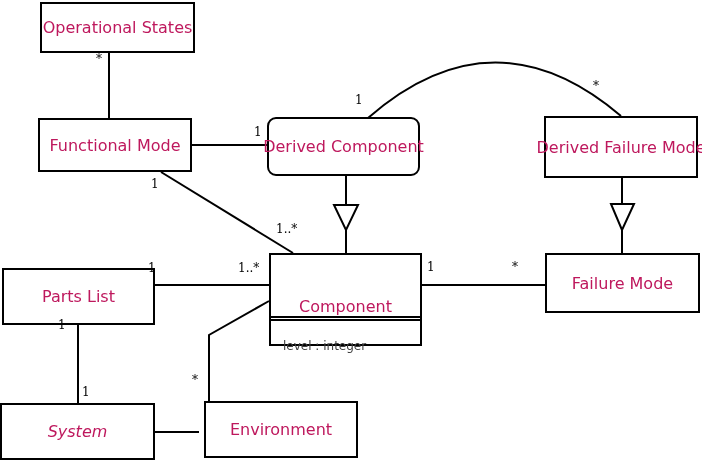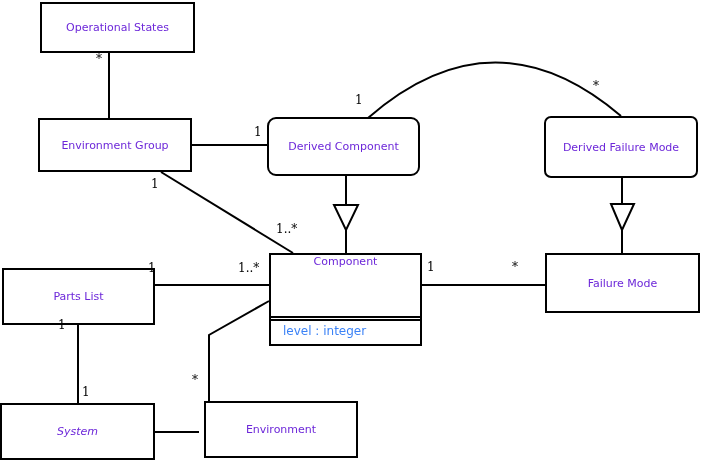--- a/index.html
+++ b/index.html
@@ -15,41 +15,41 @@
   .uml-class {
     position: absolute;
     box-sizing: border-box;
     background: #ffffff;
     border: 2px solid #000000;
     display: flex;
     align-items: center;
     justify-content: center;
   }
   .uml-name {
-    font-size: 11px;
-    color: #6d28d9;
+    font-size: 16px;
+    color: #be185d;
     text-align: center;
     white-space: nowrap;
   }
   .uml-class.with-attrs {
     display: block;
     padding: 0;
   }
   .comp-name-compartment {
     height: 61px;
     display: flex;
-    align-items: flex-start;
+    align-items: flex-end;
     justify-content: center;
   }
   .comp-attr-compartment {
     border-top: 5px double #000000;
-    padding: 2px 4px 3px 12px;
+    padding: 17px 4px 3px 12px;
     font-size: 12px;
     line-height: 16px;
-    color: #3b82f6;
+    color: #404040;
     white-space: nowrap;
   }
   .mult {
     position: absolute;
     font-family: "DejaVu Serif", serif;
     font-size: 12px;
     line-height: 13px;
     color: #000000;
     white-space: nowrap;
   }
@@ -81,28 +81,28 @@
       <line x1="154" y1="432" x2="199" y2="432"></line>
       <polyline points="269,301 209,335 209,401"></polyline>
     </g>
   </svg>
 
   <div class="uml-class" style="left:40px; top:2px; width:155px; height:51px;">
     <div class="uml-name">Operational States</div>
   </div>
 
   <div class="uml-class" style="left:38px; top:118px; width:154px; height:54px;">
-    <div class="uml-name">Environment Group</div>
+    <div class="uml-name">Functional Mode</div>
   </div>
 
   <div class="uml-class" style="left:267px; top:117px; width:153px; height:59px;border-radius:9px;">
     <div class="uml-name">Derived Component</div>
   </div>
 
-  <div class="uml-class" style="left:544px; top:116px; width:154px; height:62px;border-radius:7px;">
+  <div class="uml-class" style="left:544px; top:116px; width:154px; height:62px;">
     <div class="uml-name">Derived Failure Mode</div>
   </div>
 
   <div class="uml-class" style="left:2px; top:268px; width:153px; height:57px;">
     <div class="uml-name">Parts List</div>
   </div>
 
   <div class="uml-class with-attrs" style="left:269px; top:253px; width:153px; height:93px;">
     <div class="comp-name-compartment">
       <div class="uml-name">Component</div>

